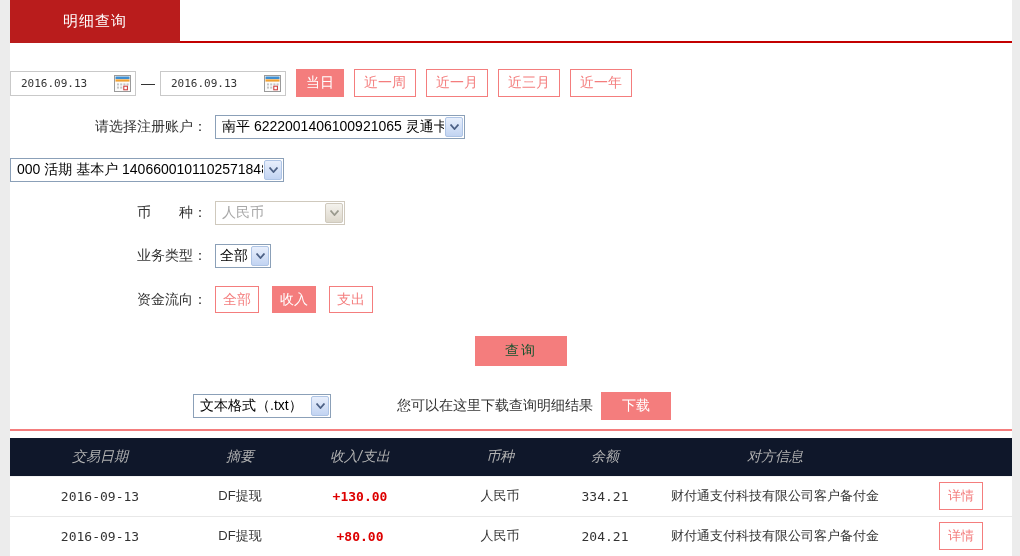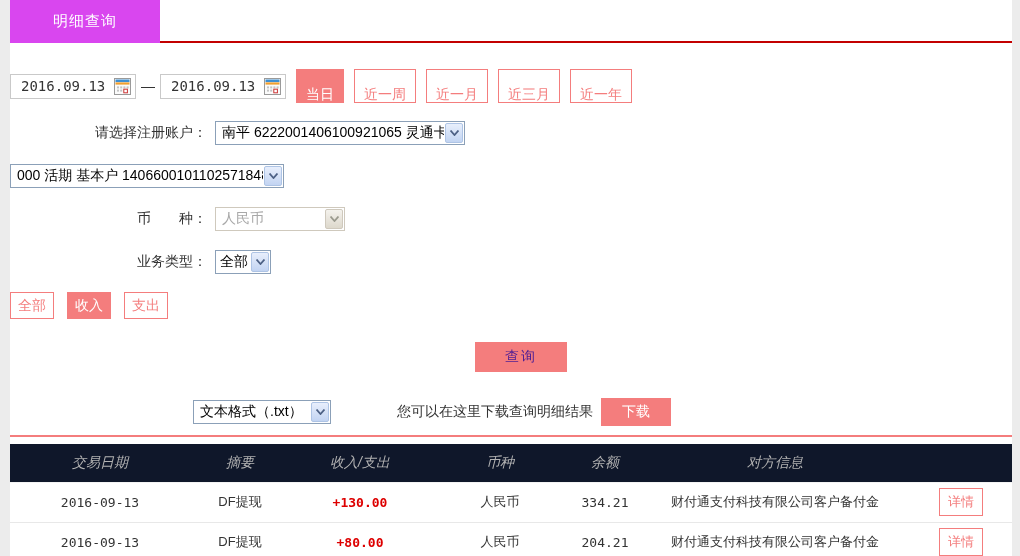--- a/index.html
+++ b/index.html
@@ -9,39 +9,39 @@
     font-family: "Liberation Sans", "DejaVu Sans", sans-serif;
     font-size: 14px;
     color: #333;
   }
   .page { margin: 0 8px 0 10px; background: #fff; min-height: 556px; }
 
   
   .tabbar { height: 43px; background: #fff; border-bottom: 2px solid #c30000; }
   .tab-active {
     display: inline-flex; align-items: center; justify-content: center;
-    width: 150px; height: 43px; background: #d946ef; color: #fff;
+    width: 170px; height: 43px; background: #b91c1c; color: #fff;
     font-size: 15px; letter-spacing: 1px; cursor: pointer; border: none;
   }
 
   
   .form { padding-top: 26px; }
   .frow { display: flex; align-items: center; margin-bottom: 17px; min-height: 26px; }
   .flabel { width: 205px; text-align: right; padding-right: 8px; flex: none; color: #333; }
 
   .dateinput {
     display: inline-flex; align-items: center; justify-content: space-between;
     width: 126px; height: 25px; border: 1px solid #c9c9c9; background: #fff;
     padding: 0 4px 0 10px; cursor: text;
   }
-  .dateinput .dval { font-family: "DejaVu Sans Mono", monospace; font-size: 14px; color: #333; }
+  .dateinput .dval { font-family: "DejaVu Sans Mono", monospace; font-size: 11px; color: #333; }
   .dash { margin: 0 5px; color: #333; }
 
   .qbtn {
-    margin-left: 10px; height: 28px; padding: 16px 9px; background: #fff;
+    margin-left: 10px; height: 28px; padding: 4px 9px; background: #fff;
     border: 1px solid #f47d7d; color: #f47d7d; font-size: 14px; cursor: pointer;
     font-family: inherit;
   }
   .qbtn.filled { background: #f47d7d; color: #fff; border-color: #f47d7d; }
 
   
   .select {
     display: inline-flex; align-items: center; height: 24px;
     border: 1px solid #8ba0b8; background: #fff; cursor: pointer; position: relative;
   }
@@ -58,21 +58,21 @@
 
   .fbtn {
     margin-right: 13px; height: 27px; width: 44px; background: #fff;
     border: 1px solid #f47d7d; color: #f47d7d; font-size: 14px; cursor: pointer;
     font-family: inherit;
   }
   .fbtn.filled { background: #f47d7d; color: #fff; }
 
   .query-row { display: flex; justify-content: center; margin: 23px 0 0 20px; }
   .query-btn {
-    width: 92px; height: 30px; background: #f47d7d; color: #4c1d95; border: none;
+    width: 92px; height: 30px; background: #f47d7d; color: #14532d; border: none;
     font-size: 14px; letter-spacing: 2px; cursor: pointer; font-family: inherit;
   }
 
   .dl-row { display: flex; align-items: center; margin: 26px 0 0 183px; height: 28px; }
   .dl-label { margin-right: 8px; }
   .dl-hint { margin-left: 66px; }
   .dl-btn {
     margin-left: 8px; width: 70px; height: 28px; background: #f47d7d; color: #fff;
     border: none; font-size: 14px; cursor: pointer; font-family: inherit;
   }
@@ -195,20 +195,21 @@
         <span class="stext" style="padding:0 2px 0 4px;">全部</span>
         <span class="sarrow">
           <svg class="chev" width="9" height="6" viewBox="0 0 9 6">
               <path d="M0.5 0.5 L4.5 5 L8.5 0.5" fill="none" stroke="#4d6185" stroke-width="1.8"></path>
             </svg>
         </span>
       </span>
     </div>
 
     <div class="frow">
+      <span class="flabel">资金流向：</span>
       <button class="fbtn">全部</button>
       <button class="fbtn filled">收入</button>
       <button class="fbtn">支出</button>
     </div>
 
     <div class="query-row">
       <button class="query-btn">查询</button>
     </div>
 
     <div class="dl-row">

